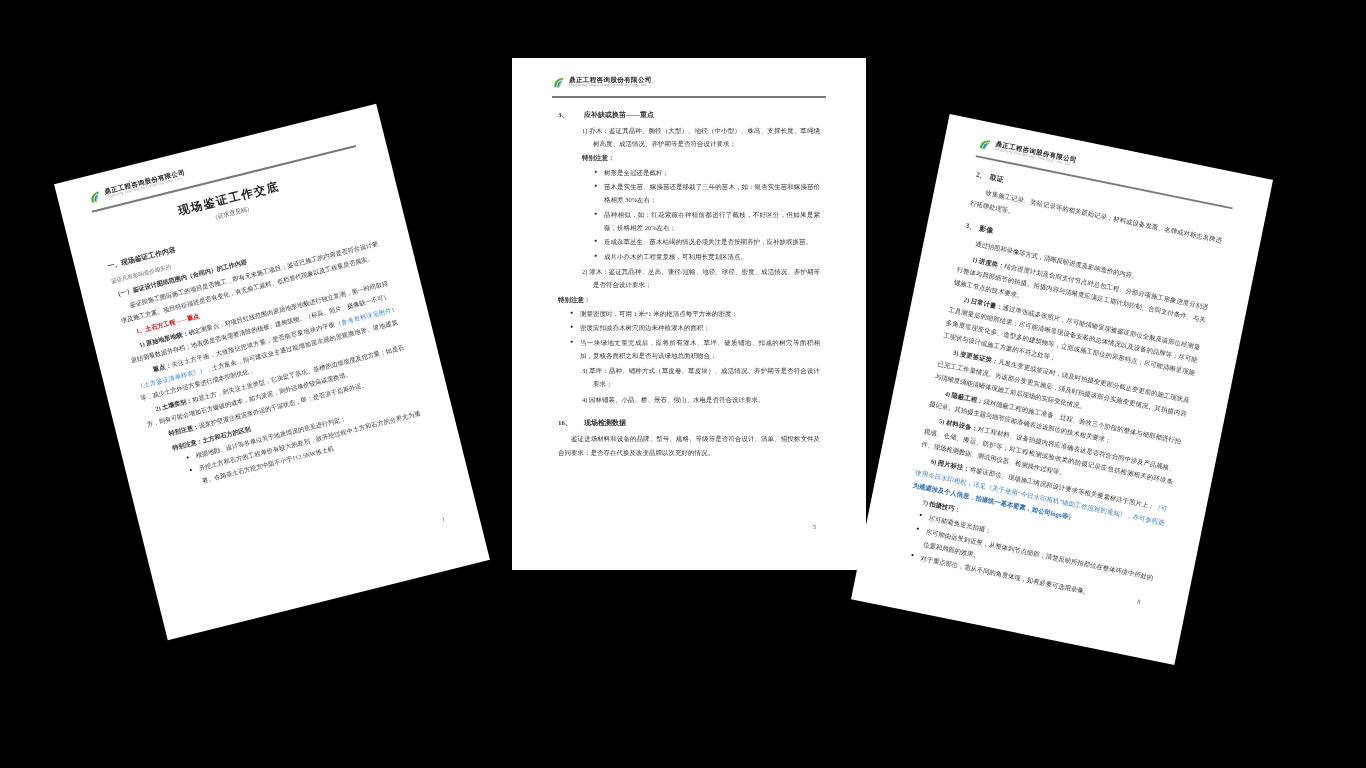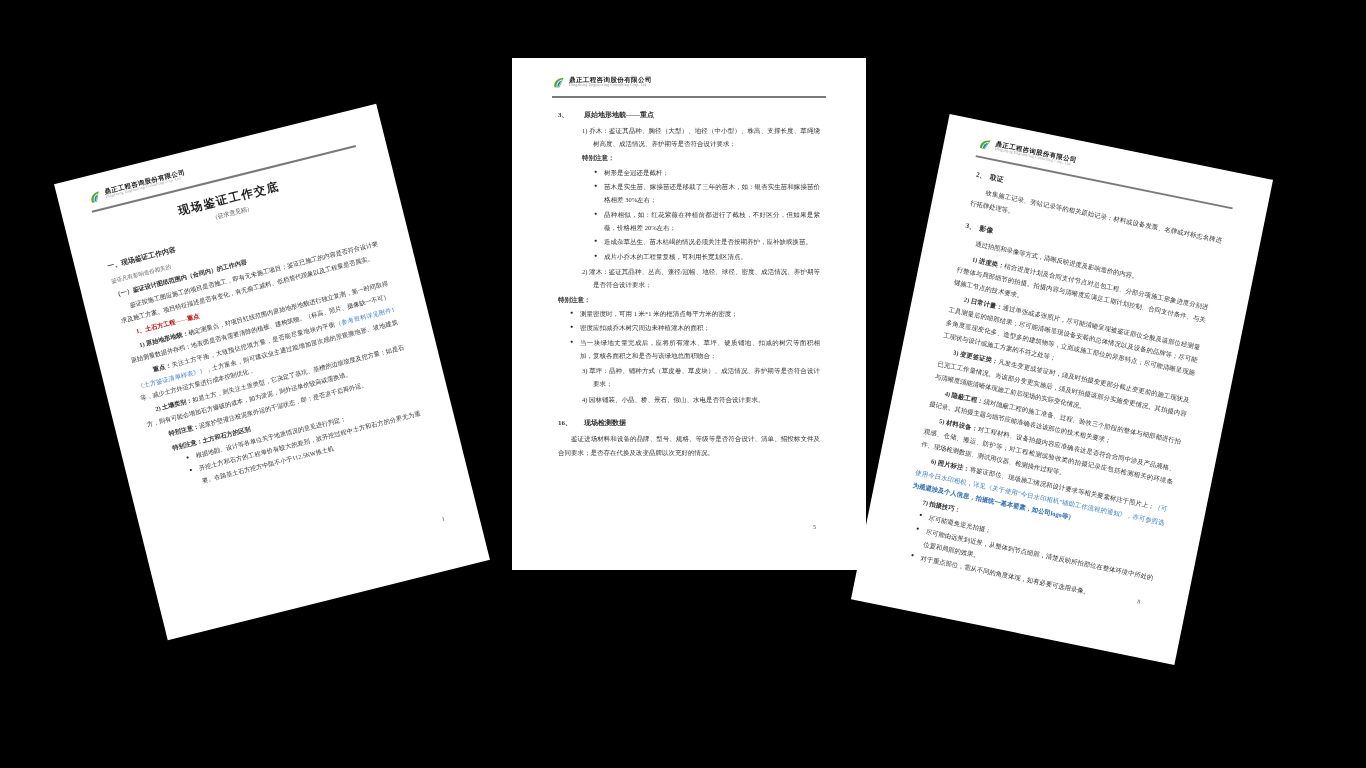--- a/index.html
+++ b/index.html
@@ -105,21 +105,21 @@
       </svg>
       <div class="co">
         <span class="co-cn">鼎正工程咨询股份有限公司</span>
         <span class="co-en">Dingzheng Engineering Consulting Corp. Ltd</span>
       </div>
     </div>
     <div class="hrule"></div>
     <div class="body">
       <div class="sec">
           <span class="num">3、</span>
-          <span>原始地形地貌——重点</span>
+          <span>应补缺或换苗——重点</span>
         </div>
       <div class="lv1">1) 乔木：鉴证其品种、胸径（大型）、地径（中小型）、株高、支撑长度、草绳绕树高度、成活情况、养护期等是否符合设计要求；</div>
       <div class="note">特别注意：</div>
       <div class="bul">树形是全冠还是截杆；</div>
       <div class="bul">苗木是实生苗、嫁接苗还是移栽了三年的苗木，如：银杏实生苗和嫁接苗价格相差 30%左右；</div>
       <div class="bul">品种相似，如：红花紫薇在种植前都进行了截枝，不好区分，但如果是紫薇，价格相差 20%左右；</div>
       <div class="bul">造成杂草丛生、苗木枯竭的情况必须关注是否按期养护，应补缺或换苗。</div>
       <div class="bul">成片小乔木的工程量复核，可利用长宽划区清点。</div>
       <div class="lv1">2) 灌木：鉴证其品种、丛高、蓬径/冠幅、地径、球径、密度、成活情况、养护期等是否符合设计要求；</div>
       <div class="note" style="margin-left:0;">特别注意：</div>

